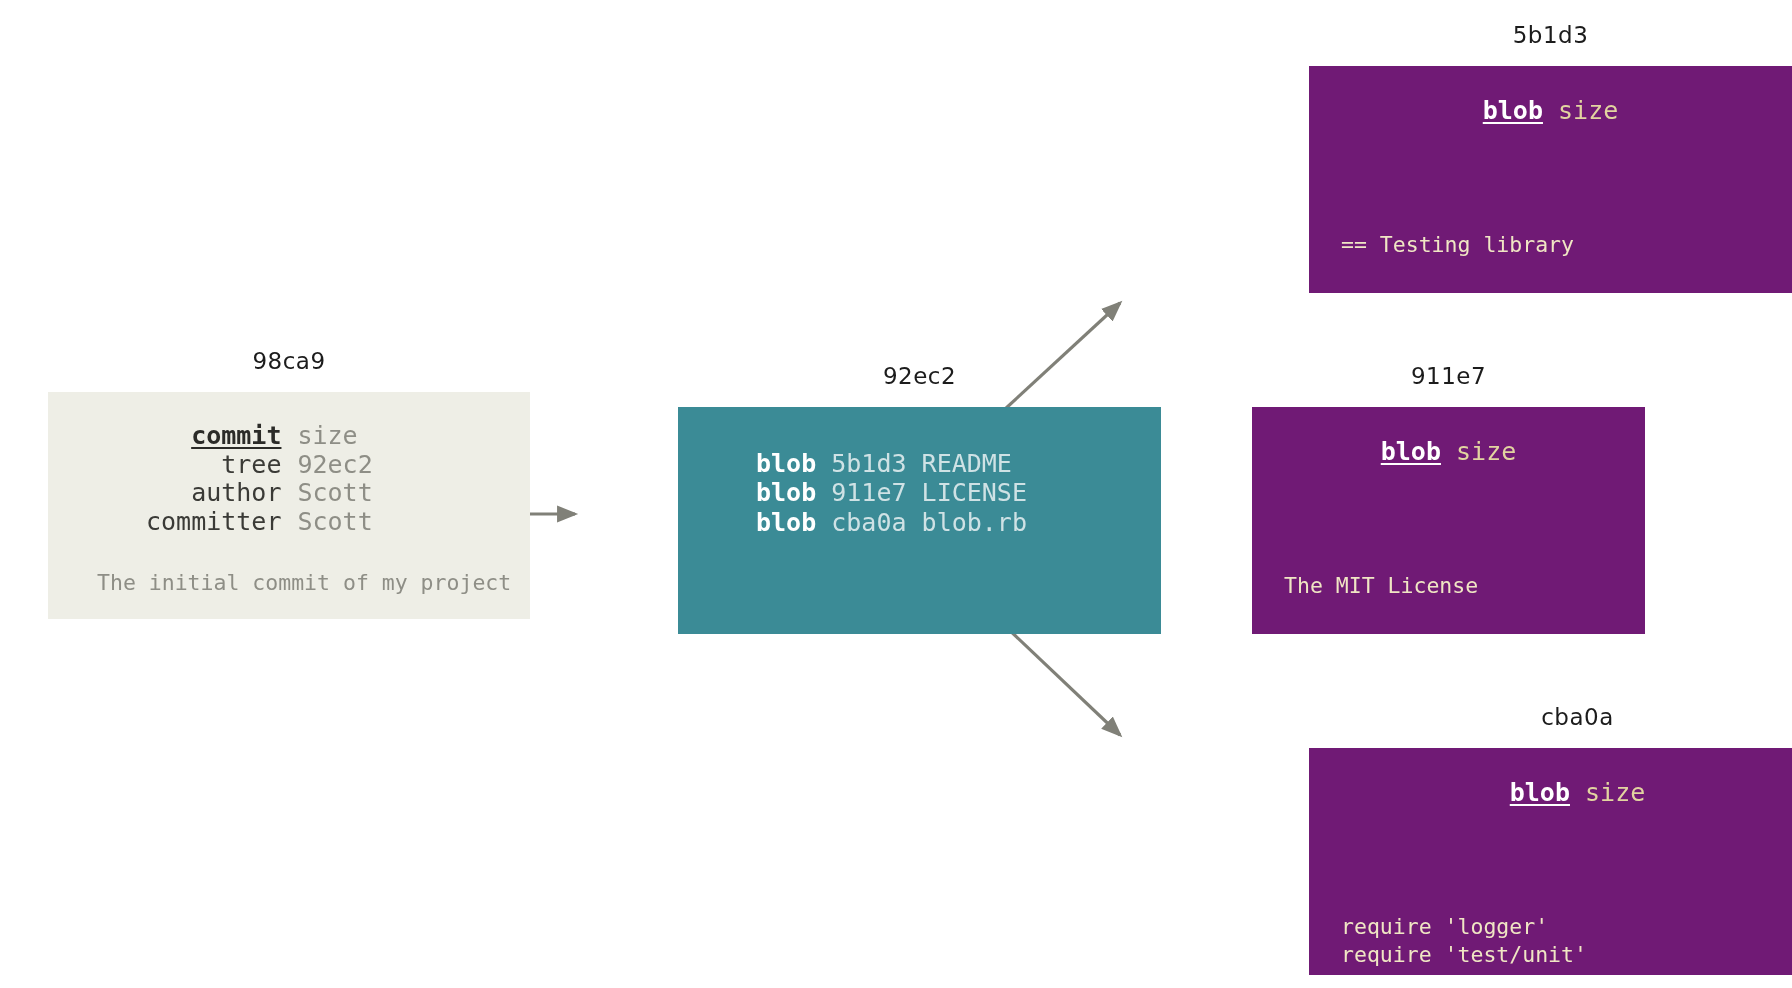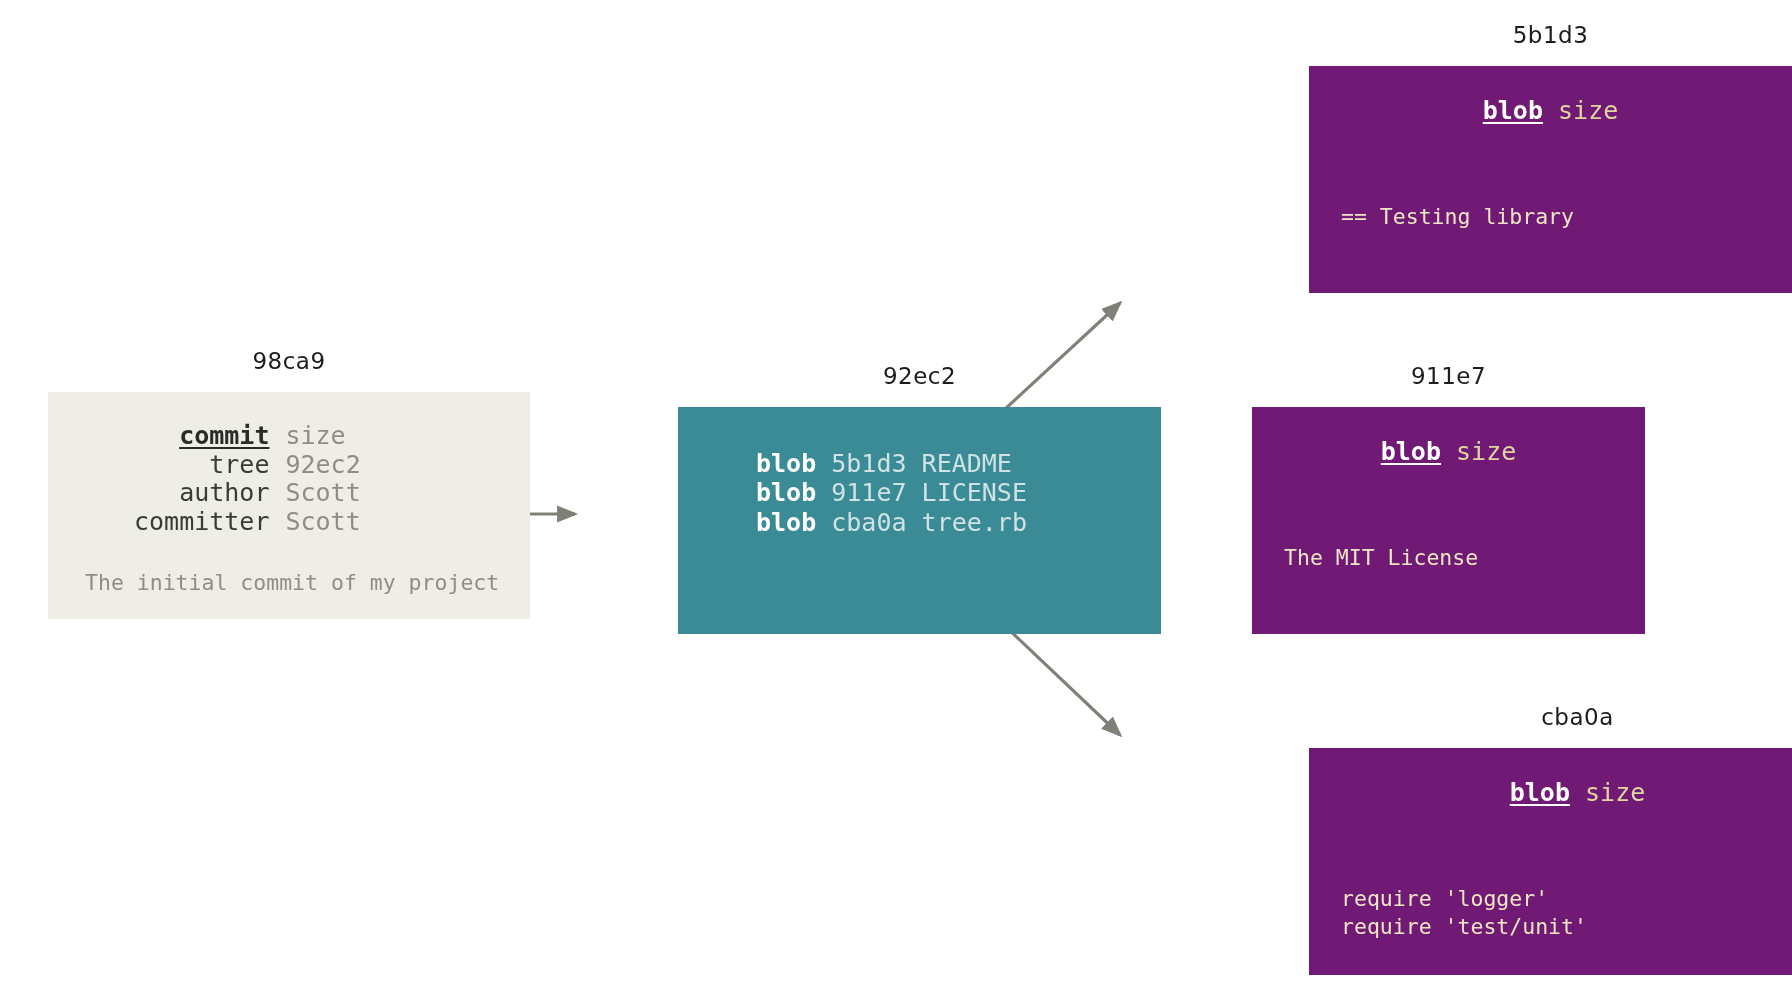--- a/index.html
+++ b/index.html
@@ -51,21 +51,21 @@
     top: 0;
     width: 100%;
     height: 100%;
     overflow: hidden;
     box-sizing: border-box;
   }
 
   
   .box-commit { background: #EEEEE6; }
   .commit-inner {
-    padding: 30px 0 0 4px;
+    padding: 30px 0 0 16px;
   }
   .kv-table {
     border-collapse: collapse;
     margin: 0 auto 0 82px;
   }
   .kv-table td {
     font-size: 25px;
     line-height: 1.14;
     padding: 0;
     white-space: pre;
@@ -132,21 +132,21 @@
   .blob-head-size {
     color: #e2d4a0;
   }
   .blob-body {
     margin: 22px 0 0 32px;
     font-size: 21.5px;
     line-height: 1.3;
     color: #f0e6c4;
     white-space: pre;
   }
-  .blob-body .para { margin-bottom: 18px; }
+  .blob-body .para { margin-bottom: 18px; margin-top: 28px; }
   .blob-body .para:last-child { margin-bottom: 0; }
 </style>
 </head>
 <body>
 
 <div id="canvas">
 
   <svg id="arrows" viewBox="0 0 1792 988" width="1792" height="988" xmlns="http://www.w3.org/2000/svg">
     <defs>
       <marker id="arrowhead" markerWidth="7" markerHeight="7" refX="5.6" refY="3" orient="auto" markerUnits="strokeWidth">
@@ -191,21 +191,21 @@
       </div>
     </div>
   </div>
 
   <div class="node" style="left:678px; top:407px; width:483px; height:227px;">
     <div class="node-label">92ec2</div>
     <div class="node-box box-tree">
       <div class="tree-inner">
         <div class="tree-line"><span class="tree-type">blob</span><span> 5b1d3 README</span></div>
         <div class="tree-line"><span class="tree-type">blob</span><span> 911e7 LICENSE</span></div>
-        <div class="tree-line"><span class="tree-type">blob</span><span> cba0a tree.rb</span></div>
+        <div class="tree-line"><span class="tree-type">blob</span><span> cba0a blob.rb</span></div>
       </div>
     </div>
   </div>
 
   <div class="node" style="left:1309px; top:66px; width:483px; height:227px;">
     <div class="node-label">5b1d3</div>
     <div class="node-box box-blob">
       <div class="blob-head"><span class="blob-head-type">blob</span><span> </span><span class="blob-head-size">size</span></div>
       <div class="blob-body">
         <div class="para">== Testing library</div>

